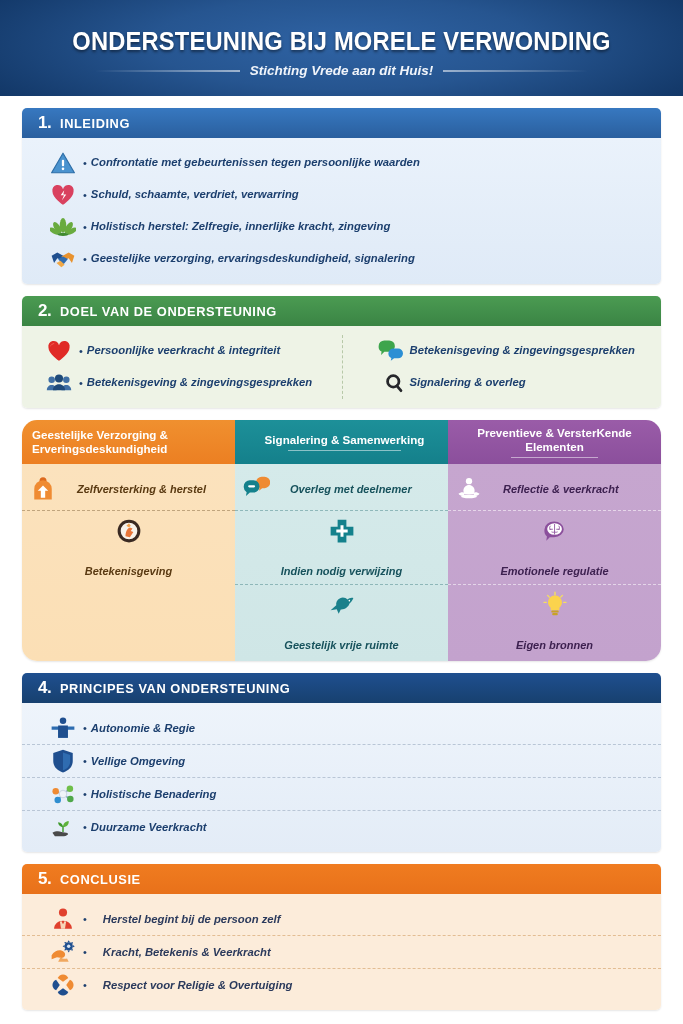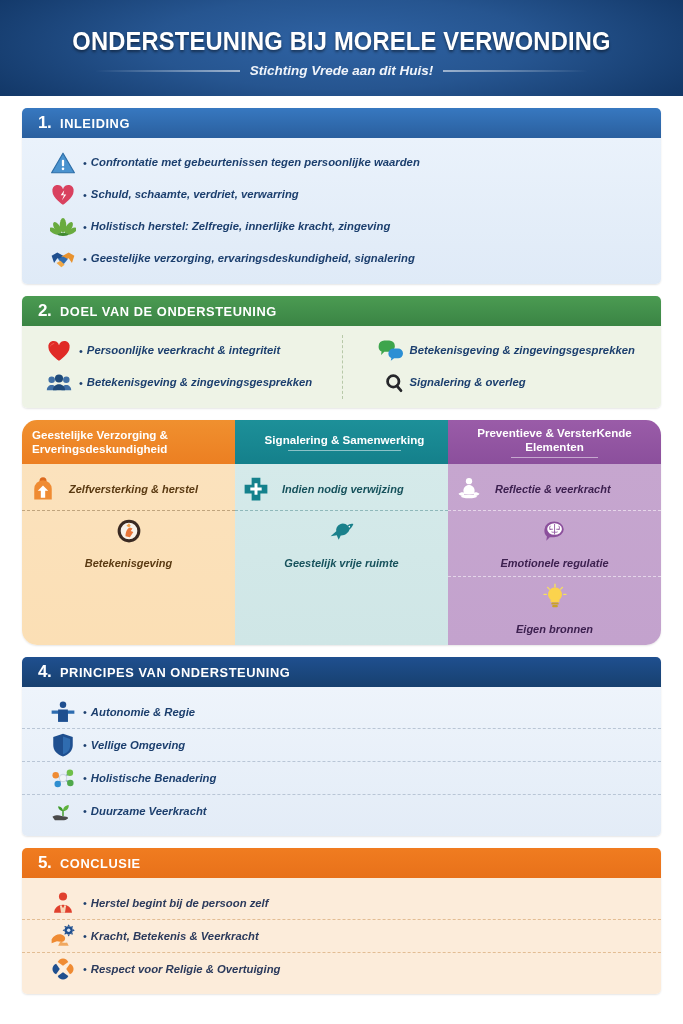--- a/index.html
+++ b/index.html
@@ -80,21 +80,21 @@
     gap: 7px;
     padding: 3px 16px 3px 28px;
     min-height: 30px;
   }
   .row + .row.dashed { border-top: 1px dashed #b9c6d6; }
   .body-orange .row + .row.dashed { border-top: 1px dashed #e3bd93; }
   .row-txt {
     font-size: 11.3px; font-style: italic; font-weight: bold;
     color: #1c3f6e; line-height: 1.2;
   }
-  .body-orange .row-txt { color: #2b3a5c; }
+  .body-orange .row-txt { color: #2b3a5c; margin-left: 12px; }
   .bullet { color: #1c3f6e; font-size: 11px; margin-right: -3px; }
 
   .ico { width: 26px; height: 26px; flex: 0 0 26px; position: relative; }
   .ico svg { width: 100%; height: 100%; display: block; }
 
   
   .grid2 { display: grid; grid-template-columns: 1fr 1fr; }
   .grid2 > .col { display: flex; flex-direction: column; justify-content: center; }
   .grid2 > .col.right { border-left: 1px dashed #b7c8a8; padding-left: 10px; }
   .grid2 .row { padding-left: 24px; }
@@ -115,21 +115,21 @@
   .col3-head.c2 { background: linear-gradient(to bottom, #1d9099, #14808b); text-align: center; padding-left: 16px;}
   .col3-head.c3 { background: linear-gradient(to bottom, #9a5ca8, #8b4f9c); text-align: center;}
   .col3-head .underline { height: 1px; background: rgba(255,255,255,.5); width: 60%; margin: 3px auto 0; }
   .col3-head .underline.dual { width: 45%; }
 
   .col3-body { flex: 1; padding: 4px 0; }
   .col3-body.c1 { background: linear-gradient(to bottom, #fbe2bd, #fbdfb5); }
   .col3-body.c2 { background: linear-gradient(to bottom, #d5eaea, #cfe6e6); }
   .col3-body.c3 { background: linear-gradient(to bottom, #c6a6cf, #c3a2cd); }
 
-  .c3row { display: flex; align-items: center; gap: 12px; padding: 6px 7px; min-height: 42px; }
+  .c3row { display: flex; align-items: center; gap: 20px; padding: 6px 7px; min-height: 42px; }
   .c3row + .c3row { border-top: 1px dashed rgba(120,90,50,.45); flex-direction: column; }
   .col3-body.c2 .c3row + .c3row { border-top: 1px dashed rgba(40,110,115,.40); }
   .col3-body.c3 .c3row + .c3row { border-top: 1px dashed rgba(255,255,255,.55); }
   .c3txt { font-size: 11px; font-style: italic; font-weight: bold; line-height: 1.15; }
   .col3-body.c1 .c3txt { color: #5a3a12; }
   .col3-body.c2 .c3txt { color: #17525c; }
   .col3-body.c3 .c3txt { color: #3d2150; }
 
   .ico28 { width: 28px; height: 28px; flex: 0 0 28px; }
   .ico28 svg { width: 100%; height: 100%; display: block; }
@@ -307,20 +307,30 @@
 
     <div class="col3">
       <div class="col3-head c2">
         <div class="t">Signalering &amp; Samenwerking</div>
         <div class="underline"></div>
       </div>
       <div class="col3-body c2">
         <div class="c3row">
           <span class="ico28">
             <svg viewBox="0 0 32 32">
+                <path d="M16 8a6.5 6.5 0 0 1 6.5-6h3A6.5 6.5 0 0 1 26 15h-3l-3.5 3 .5-3.3A6.5 6.5 0 0 1 16 8z" fill="#ef8b33"></path>
+                <path d="M2 13a7 7 0 0 1 7-7h4a7 7 0 0 1 0 14H9l-4.5 4 .8-4.4A7 7 0 0 1 2 13z" fill="#14818c"></path>
+                <rect x="7" y="11.6" width="8" height="2.6" rx="1.3" fill="#fff"></rect>
+              </svg>
+          </span>
+          <span class="c3txt">Overleg met deelnemer</span>
+        </div>
+        <div class="c3row">
+          <span class="ico28">
+            <svg viewBox="0 0 32 32">
                 <path d="M11 3h10v8h8v10h-8v8H11v-8H3V11h8z" fill="#14818c"></path>
                 <path d="M14.3 9.5h3.4v4.8h4.8v3.4h-4.8v4.8h-3.4v-4.8H9.5v-3.4h4.8z" fill="#fff"></path>
               </svg>
           </span>
           <span class="c3txt">Indien nodig verwijzing</span>
         </div>
         <div class="c3row">
           <span class="ico28">
             <svg viewBox="0 0 32 32">
                 <path d="M29 8c-2.5-.8-5 .2-6.6 1.8-2-2.2-5.6-3-8.6-1.6-3.4 1.6-5 5-4.4 8.2L3 22l7-1.2 2.2 5.2 2.4-5c4.6.3 8.6-2.4 10-6.6 1.6-1.2 3.4-3.6 4.4-6.4z" fill="#1a808b"></path>

